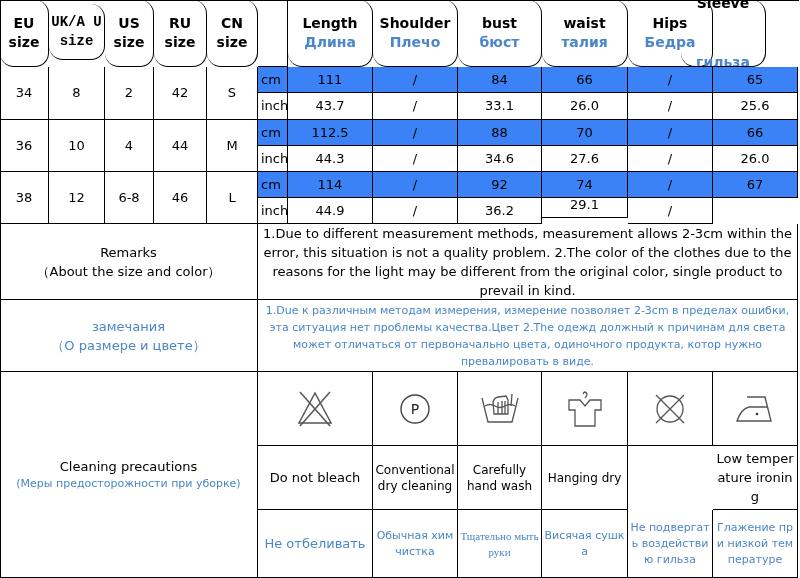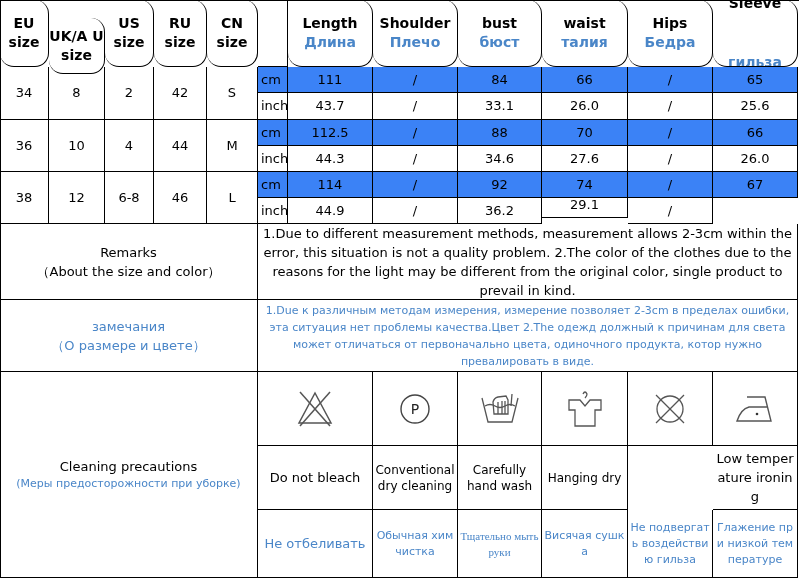--- a/index.html
+++ b/index.html
@@ -17,21 +17,21 @@
   .care-ru { font-size:11px; line-height:16px; color:#4a86c8; padding:0 2px; }
   .frame { position:absolute; left:0; top:0; width:799px; height:577px; box-sizing:border-box; border-left:1px solid #000; border-top:1px solid #000; pointer-events:none; }
   svg { display:block; }
 </style>
 </head>
 <body>
 
 <div class="grid">
 
   <div class="c hdr" style="left:0;top:0;width:49px;height:67px;">EU size</div>
-  <div class="c hdr" style="left:49px;top:18px;width:56px;height:56px;">UK/A U size</div>
+  <div class="c hdr" style="left:49px;top:4px;width:56px;height:56px;font-family:Liberation Mono, monospace;">UK/A U size</div>
   <div class="c hdr" style="left:105px;top:0;width:49px;height:67px;">US size</div>
   <div class="c hdr" style="left:154px;top:0;width:53px;height:67px;">RU size</div>
   <div class="c hdr" style="left:207px;top:0;width:51px;height:67px;">CN size</div>
   <div class="c" style="left:258px;top:0;width:30px;height:67px;"></div>
 
   <div class="c hdr" style="left:288px;top:0;width:85px;height:67px;">
     <span>Length</span>
     <span class="ru">Длина</span>
   </div>
   <div class="c hdr" style="left:373px;top:0;width:85px;height:67px;">
@@ -43,21 +43,21 @@
     <span class="ru">бюст</span>
   </div>
   <div class="c hdr" style="left:542px;top:0;width:86px;height:67px;">
     <span>waist</span>
     <span class="ru">талия</span>
   </div>
   <div class="c hdr" style="left:628px;top:0;width:85px;height:67px;">
     <span>Hips</span>
     <span class="ru">Бедра</span>
   </div>
-  <div class="c hdr" style="left:713px;top:0;width:85px;height:67px;gap:40px;">
+  <div class="c hdr" style="left:681px;top:0;width:85px;height:67px;gap:40px;">
     <span>Sleeve</span>
     <span class="ru">гильза</span>
   </div>
 
   <div class="c" style="left:0;top:67px;width:49px;height:53px;">34</div>
   <div class="c" style="left:49px;top:67px;width:56px;height:53px;">8</div>
   <div class="c" style="left:105px;top:67px;width:49px;height:53px;">2</div>
   <div class="c" style="left:154px;top:67px;width:53px;height:53px;">42</div>
   <div class="c" style="left:207px;top:67px;width:51px;height:53px;">S</div>
 

